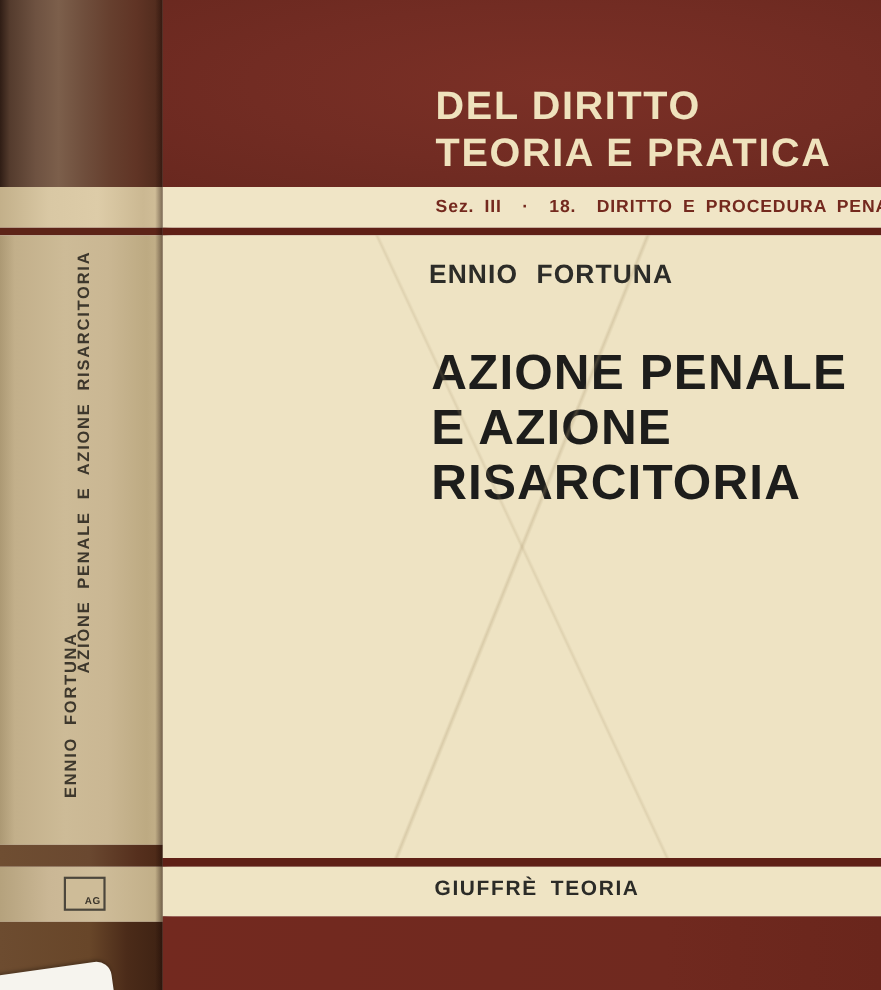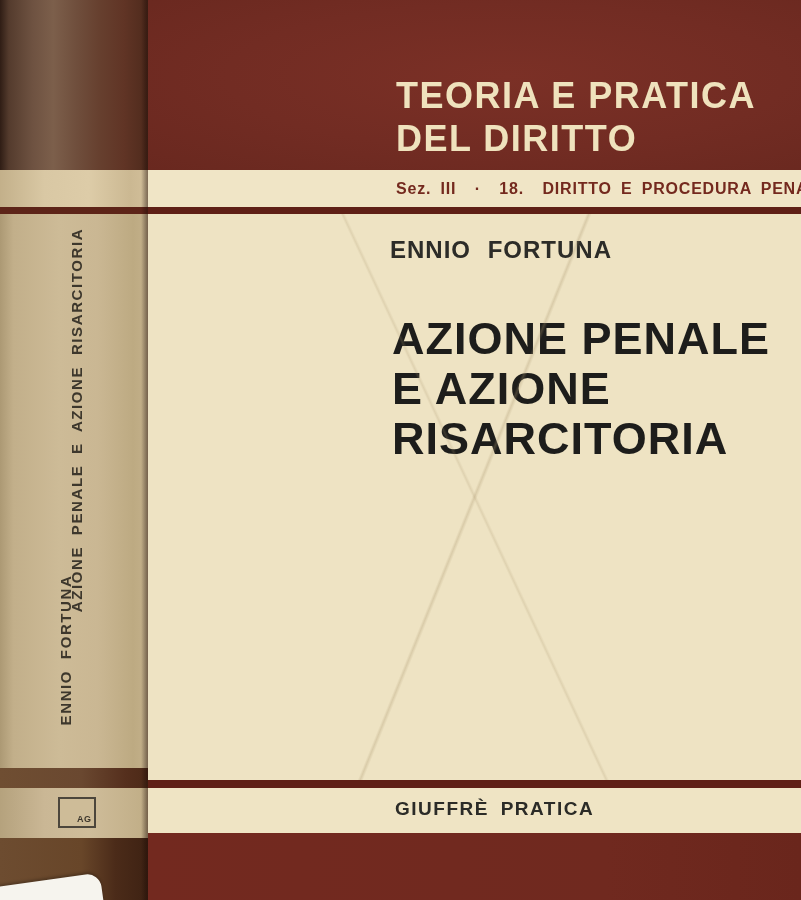--- a/index.html
+++ b/index.html
@@ -107,22 +107,22 @@
 
     <div class="spine-bottom"></div>
   </div>
 
   <div class="hinge"></div>
 
   <div class="cover">
 
     <div class="cover-top">
       <div class="series-title">
+        <div>DEL DIRITTO</div>
         <div>TEORIA E PRATICA</div>
-        <div>DEL DIRITTO</div>
       </div>
     </div>
 
     <div class="cover-band">
       <span class="series-info">Sez. III  ·  18.  DIRITTO E PROCEDURA PENALE</span>
     </div>
 
     <div class="rule-a"></div>
 
     <div class="cover-main">
@@ -130,21 +130,21 @@
       <div class="main-title">
         <div>AZIONE PENALE</div>
         <div>E AZIONE</div>
         <div>RISARCITORIA</div>
       </div>
     </div>
 
     <div class="rule-b"></div>
 
     <div class="cover-pub">
-      <span class="publisher">GIUFFRÈ PRATICA</span>
+      <span class="publisher">GIUFFRÈ TEORIA</span>
     </div>
 
     <div class="cover-bottom"></div>
   </div>
 
   <div class="photo-bg-wedge"></div>
 
 </div>
 
 </body></html>

